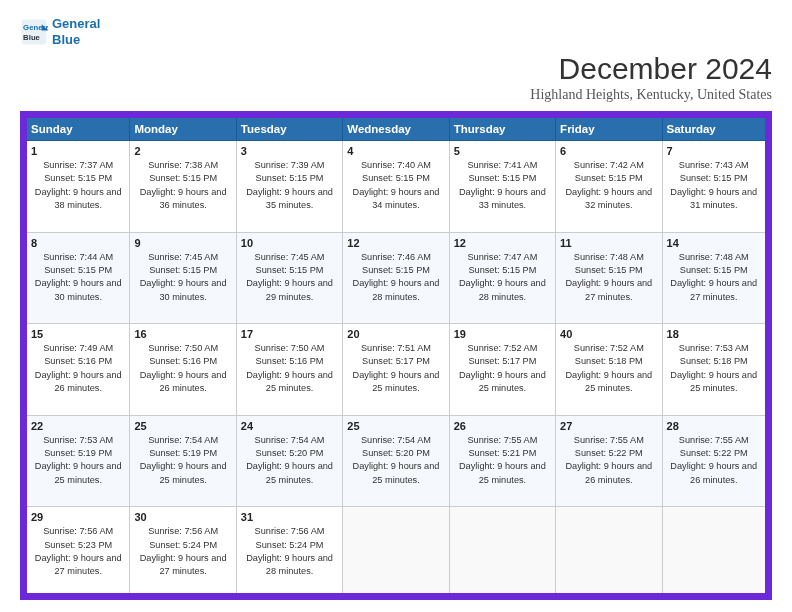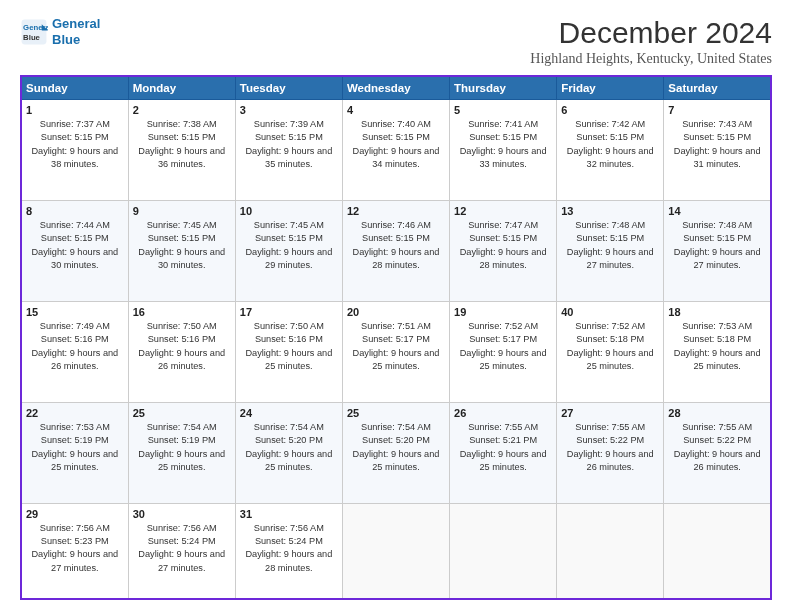--- a/index.html
+++ b/index.html
@@ -36,36 +36,37 @@
     }
     .logo-text span {
       color: #1a6fad;
     }
     .logo-icon {
       width: 28px;
       height: 28px;
     }
     .title-block {
       text-align: right;
+      margin-top: 36px;
     }
     .main-title {
       font-size: 30px;
       font-weight: normal;
       color: #333;
       line-height: 1.1;
     }
     .subtitle {
       font-size: 14px;
       color: #555;
       margin-top: 2px;
       font-family: Liberation Serif, serif;
     }
     .calendar {
       flex: 1;
-      border: 2px solid #6d28d9;
+      border: 7px solid #6d28d9;
       border-collapse: collapse;
       width: 100%;
       table-layout: fixed;
     }
     .calendar th {
       background: #2a6fad;
       color: #fff;
       font-size: 11.5px;
       font-weight: bold;
       padding: 5px 4px;
@@ -185,21 +186,21 @@
           </td>
           <td>
             <span class="day-num">12</span>
             <div class="day-info">Sunrise: 7:46 AM<br>Sunset: 5:15 PM<br>Daylight: 9 hours and 28 minutes.</div>
           </td>
           <td>
             <span class="day-num">12</span>
             <div class="day-info">Sunrise: 7:47 AM<br>Sunset: 5:15 PM<br>Daylight: 9 hours and 28 minutes.</div>
           </td>
           <td>
-            <span class="day-num">13</span>
+            <span class="day-num">11</span>
             <div class="day-info">Sunrise: 7:48 AM<br>Sunset: 5:15 PM<br>Daylight: 9 hours and 27 minutes.</div>
           </td>
           <td>
             <span class="day-num">14</span>
             <div class="day-info">Sunrise: 7:48 AM<br>Sunset: 5:15 PM<br>Daylight: 9 hours and 27 minutes.</div>
           </td>
         </tr>
         <tr>
           <td>
             <span class="day-num">15</span>

